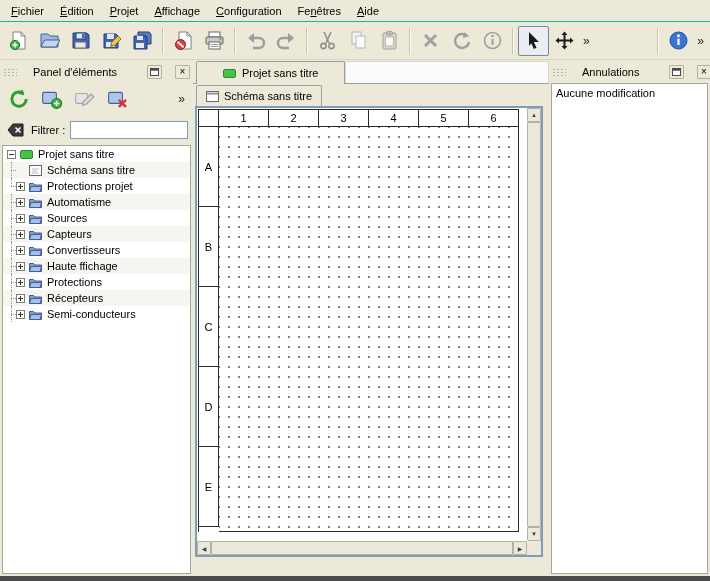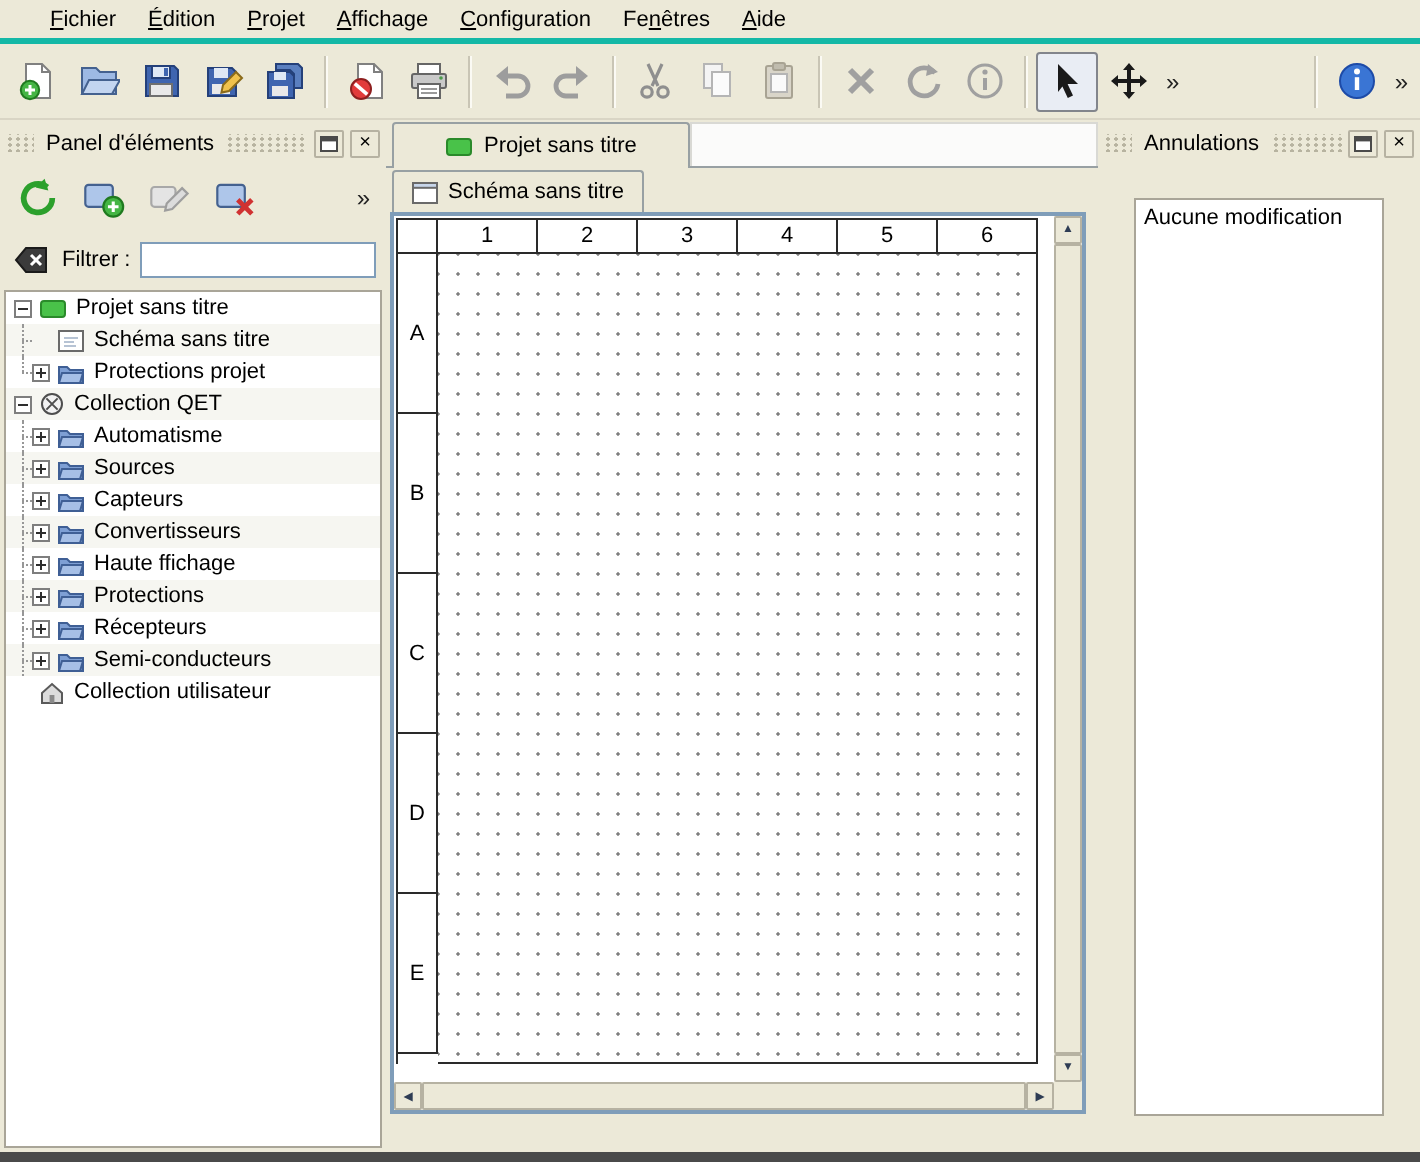--- a/index.html
+++ b/index.html
@@ -2,36 +2,36 @@
 <html><head>
 <meta charset="utf-8">
 <style>
   *{box-sizing:border-box;margin:0;padding:0}
   html,body{background:#777}
   .window{position:relative;width:710px;height:581px;background:#ece9d8;
     font-family:"Liberation Sans",sans-serif;font-size:11px;color:#000;overflow:hidden}
 
   
   .menubar{position:absolute;left:0;top:0;right:0;height:22px;display:flex;align-items:center;
-    padding-left:17px;border-bottom:3px solid #14b8a6}
+    padding-left:3px;border-bottom:1px solid #14b8a6}
   .menu-item{padding:3px 8px;white-space:nowrap;cursor:default}
   .menu-item u{text-decoration:underline}
 
   
   .toolbar{position:absolute;left:0;top:22px;right:0;height:38px;display:flex;align-items:center;
     padding:0 3px;border-bottom:1px solid #d9d5c5}
   .tb-btn{width:31px;height:30px;display:flex;align-items:center;justify-content:center;
     border:1px solid transparent;border-radius:2px;flex:none}
   .tb-btn.checked{border:1px solid #82858c;background:#e9edf4}
   .tb-sep{width:2px;height:26px;margin:0 4px;border-left:1px solid #c9c5b5;border-right:1px solid #fbfaf4;flex:none}
   .tb-spacer{flex:1}
   .chevron{font-size:12px;color:#222;padding:0 3px;flex:none;cursor:default}
 
   
-  .dock-titlebar{height:15px;margin:4px 3px 2px 3px;display:flex;align-items:center;gap:3px;flex:none}
+  .dock-titlebar{height:15px;margin:4px 3px 2px 3px;display:flex;align-items:center;gap:13px;flex:none}
   .grip{flex:1;height:9px;background-image:radial-gradient(#b7b3a0 1px,transparent 1.2px);
     background-size:4px 3px;background-position:0 1px}
   .grip.short{flex:0 0 14px}
   .dock-title{padding:0 3px;white-space:nowrap}
   .dock-btn{width:15px;height:14px;flex:none;display:flex;align-items:center;justify-content:center;
     border:1px solid #b6b2a2;background:#ece9d8;font-size:10px;line-height:10px;border-radius:1px}
 
   
   .left-dock{position:absolute;left:0;top:60px;width:193px;bottom:5px;display:flex;flex-direction:column}
   .elem-toolbar{height:36px;display:flex;align-items:center;gap:5px;padding:2px 5px;flex:none}
@@ -80,21 +80,21 @@
     background-size:10px 10px;background-position:5px 5px}
   .vscroll{position:absolute;top:0;right:0;bottom:14px;width:14px;background:#f4f2e8;display:flex;flex-direction:column}
   .hscroll{position:absolute;left:0;bottom:0;right:14px;height:14px;background:#f4f2e8;display:flex}
   .sb-btn{flex:none;width:14px;height:14px;display:flex;align-items:center;justify-content:center;
     background:#ece9d8;border:1px solid #b6b2a2;border-radius:1px;font-size:6px;color:#2e3c54}
   .sb-thumb{flex:1;background:#ece9d8;border:1px solid #b6b2a2;border-radius:1px}
   .sb-corner{position:absolute;right:0;bottom:0;width:14px;height:14px;background:#ece9d8}
 
   
   .right-dock{position:absolute;left:549px;top:60px;right:0;bottom:5px;display:flex;flex-direction:column}
-  .undo-list{flex:1;margin:18px;background:#fff;border:1px solid #a9a598;overflow:hidden;padding:1px}
+  .undo-list{flex:1;margin:2px;background:#fff;border:1px solid #a9a598;overflow:hidden;padding:1px}
   .undo-item{height:16px;display:flex;align-items:center;padding:0 3px;white-space:nowrap}
 
   .bottom-edge{position:absolute;left:0;right:0;bottom:0;height:5px;background:#4a4a4a}
 </style>
 </head>
 <body>
 
 <div class="window">
 
   <div class="menubar">
@@ -321,30 +321,20 @@
         <span class="exp plus"></span>
         <span class="ticon">
             <svg width="13" height="11" viewBox="0 0 13 11">
               <path d="M0.5 2.5h4l1.5 1.5h6.5v6.5H0.5z" fill="#7e9fd4" stroke="#3f5f95"></path>
               <path d="M0.5 10.5L2 5.5h10.5L11 10.5z" fill="#a6bfe6" stroke="#3f5f95"></path>
             </svg>
           </span>
         <span class="tlabel">Protections projet</span>
       </div>
       <div class="tree-row">
-        <span class="exp root"></span>
-        <span class="ticon">
-            <svg width="12" height="12" viewBox="0 0 12 12">
-              <circle cx="6" cy="6" r="5" fill="#f2f2f2" stroke="#4e4e4e"></circle>
-              <path d="M3.2 3.2l5.6 5.6M8.8 3.2L3.2 8.8" stroke="#4e4e4e"></path>
-            </svg>
-          </span>
-        <span class="tlabel">Collection QET</span>
-      </div>
-      <div class="tree-row">
         <span class="g"></span>
         <span class="exp plus"></span>
         <span class="ticon">
             <svg width="13" height="11" viewBox="0 0 13 11">
               <path d="M0.5 2.5h4l1.5 1.5h6.5v6.5H0.5z" fill="#7e9fd4" stroke="#3f5f95"></path>
               <path d="M0.5 10.5L2 5.5h10.5L11 10.5z" fill="#a6bfe6" stroke="#3f5f95"></path>
             </svg>
           </span>
         <span class="tlabel">Automatisme</span>
       </div>
@@ -417,30 +407,20 @@
       <div class="tree-row">
         <span class="g"></span>
         <span class="exp plus"></span>
         <span class="ticon">
             <svg width="13" height="11" viewBox="0 0 13 11">
               <path d="M0.5 2.5h4l1.5 1.5h6.5v6.5H0.5z" fill="#7e9fd4" stroke="#3f5f95"></path>
               <path d="M0.5 10.5L2 5.5h10.5L11 10.5z" fill="#a6bfe6" stroke="#3f5f95"></path>
             </svg>
           </span>
         <span class="tlabel">Semi-conducteurs</span>
-      </div>
-      <div class="tree-row">
-        <span class="sp root"></span>
-        <span class="ticon">
-            <svg width="12" height="11" viewBox="0 0 12 11">
-              <path d="M1 5.5L6 1l5 4.5V10.5H1z" fill="#ddd" stroke="#5a5a5a"></path>
-              <rect x="4.8" y="6.5" width="2.4" height="4" fill="#8a8a8a"></rect>
-            </svg>
-          </span>
-        <span class="tlabel">Collection utilisateur</span>
       </div>
     </div>
   </div>
 
   <div class="center">
     <div class="proj-tabbar">
       <div class="proj-tab">
         <svg width="13" height="11" viewBox="0 0 13 11">
             <rect x="0.5" y="1.5" width="12" height="8" rx="1.5" fill="#49c249" stroke="#2a8a2a"></rect>
           </svg>

